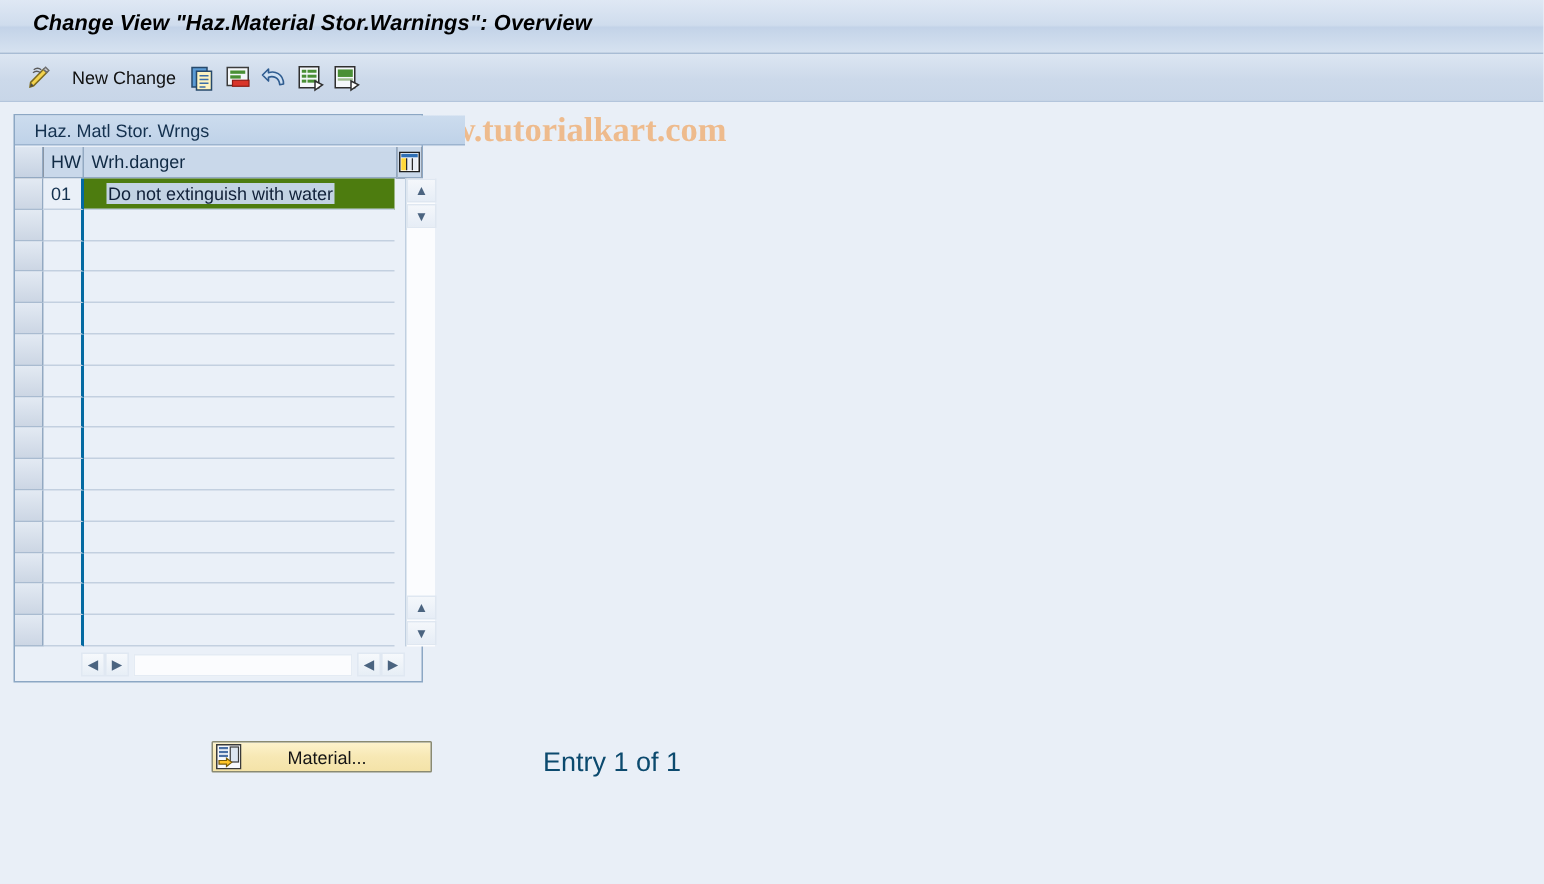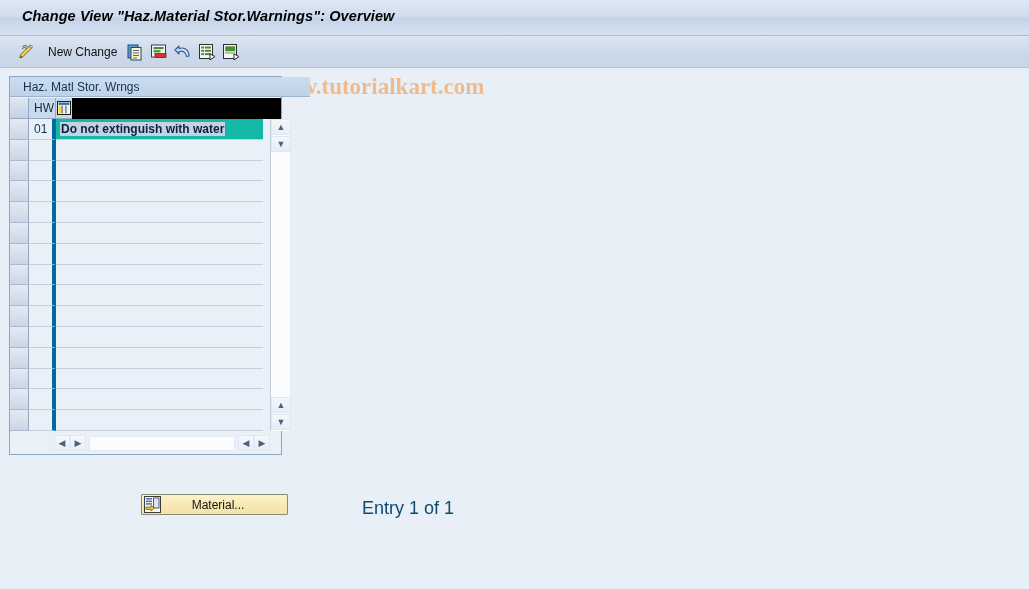--- a/index.html
+++ b/index.html
@@ -135,29 +135,29 @@
   .cell {
     height: 20.8px;
     border-bottom: 1px solid #c3d0e0;
     display: flex; align-items: center;
     font-size: 12px;
     padding-left: 5px;
     color: #14314f;
     white-space: nowrap;
     overflow: hidden;
   }
-  .cell.c-hw { width: 27px; border-right: 4px solid #0369a1; }
+  .cell.c-hw { width: 27px; border-right: 2px solid #0369a1; }
   .cell.c-txt { width: 207px; }
   .row.first .cell { border-bottom: 1px solid #c3d0e0; }
   .cell .sel-text {
     background: #c3d3e3;
     color: #102038;
     padding: 0 1px;
   }
-  .row.first .cell.c-txt { background: #14b8a6; padding-left: 4px; font-weight: bold; }
+  .row.first .cell.c-txt { background: #4d7c0f; padding-left: 15px; }
   .row.first .cell.c-hw { background: #eaf0f8; }
 
   
   .vsb {
     position: absolute; left: 260px; top: 42px;
     width: 20px; height: 312px;
     background: #fbfcfe;
     border-left: 1px solid #c0cfe0;
   }
   .vsb .arrow {
@@ -321,20 +321,21 @@
 
   <div class="panel">
 
     <div class="panel-title">
       <span>Haz. Matl Stor. Wrngs</span>
     </div>
 
     <div class="hdr">
       <div class="hdr-sel"></div>
       <div class="hdr-cell c-hw">HW</div>
+      <div class="hdr-cell c-txt">Wrh.danger</div>
       <div class="hdr-settings">
         <svg width="14" height="14" viewBox="0 0 14 14">
           <rect x="0.5" y="0.5" width="13" height="13" fill="#ffffff" stroke="#1f1f1f" stroke-width="1"></rect>
           <rect x="1.5" y="1.5" width="11" height="2.4" fill="#2f6fb5"></rect>
           <rect x="1.5" y="4.5" width="3.2" height="8" fill="#ffd83a"></rect>
           <rect x="5.3" y="4.5" width="3.2" height="8" fill="#e9eef5"></rect>
           <rect x="9.1" y="4.5" width="3.2" height="8" fill="#e9eef5"></rect>
           <line x1="5.1" y1="4.5" x2="5.1" y2="12.5" stroke="#1f1f1f" stroke-width="0.8"></line>
           <line x1="8.9" y1="4.5" x2="8.9" y2="12.5" stroke="#1f1f1f" stroke-width="0.8"></line>
         </svg>

